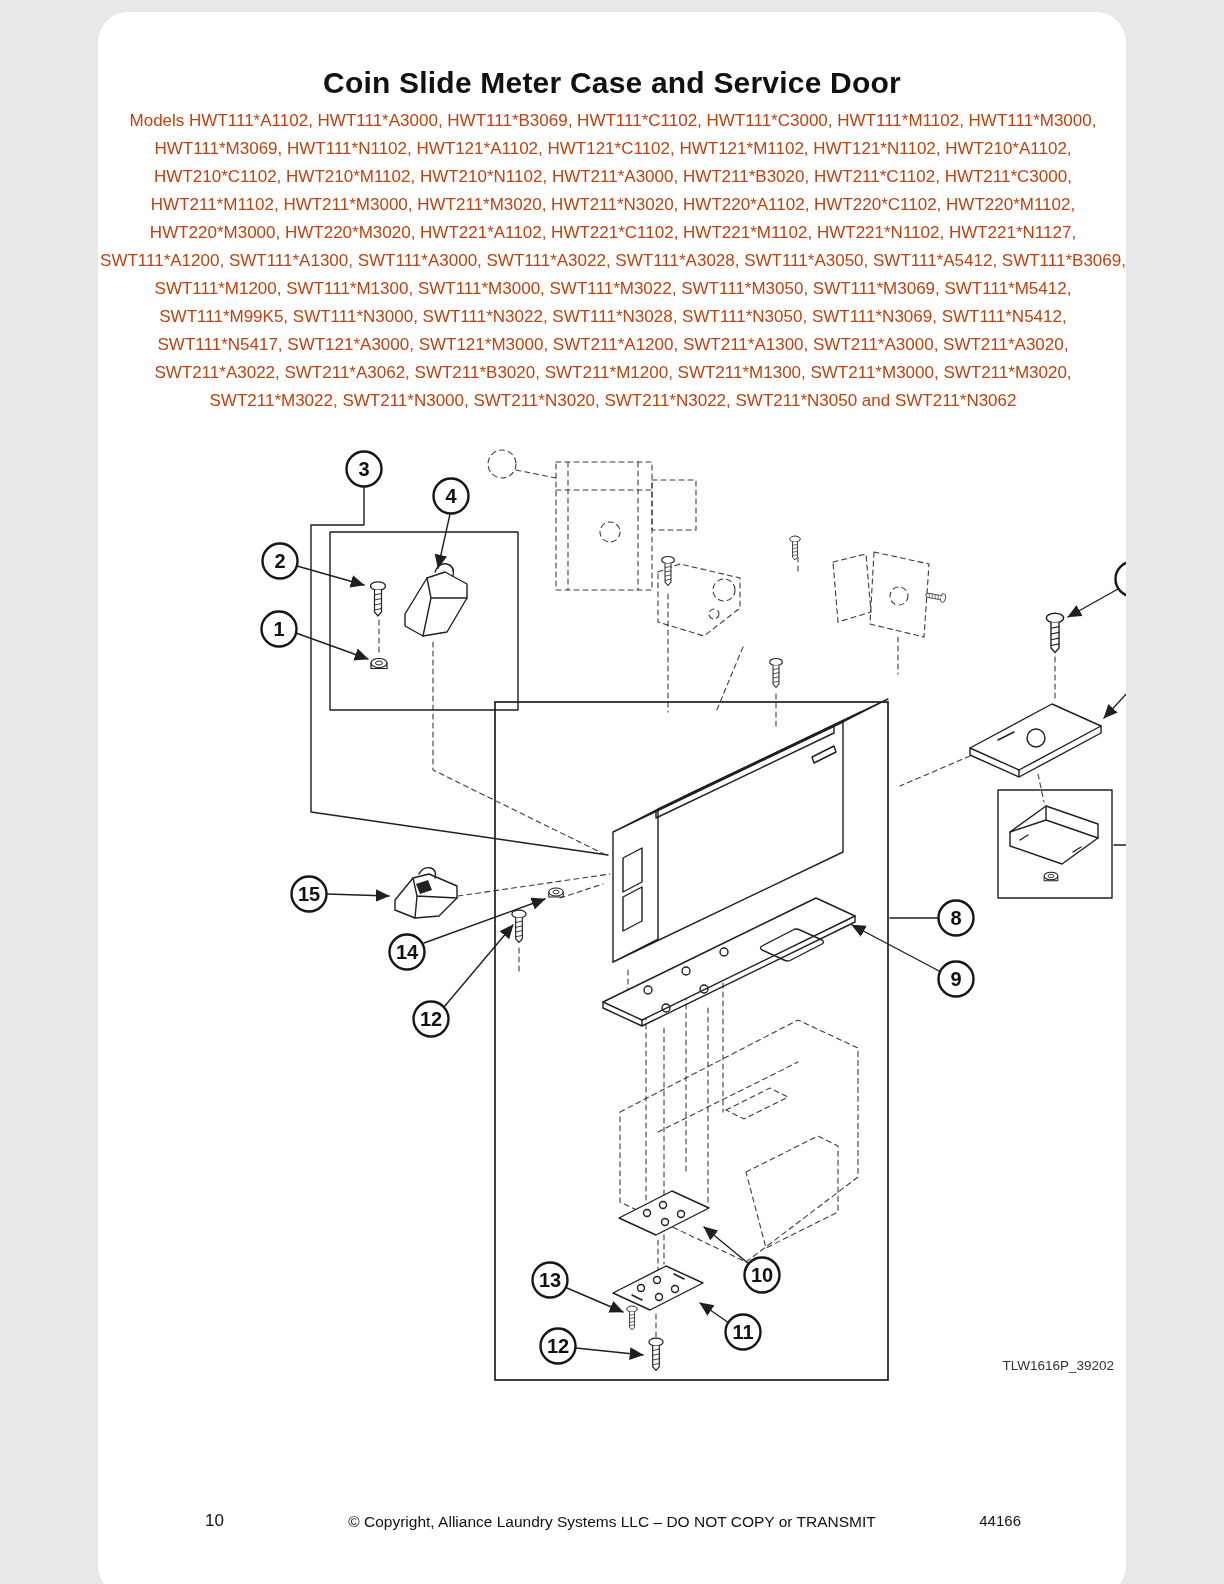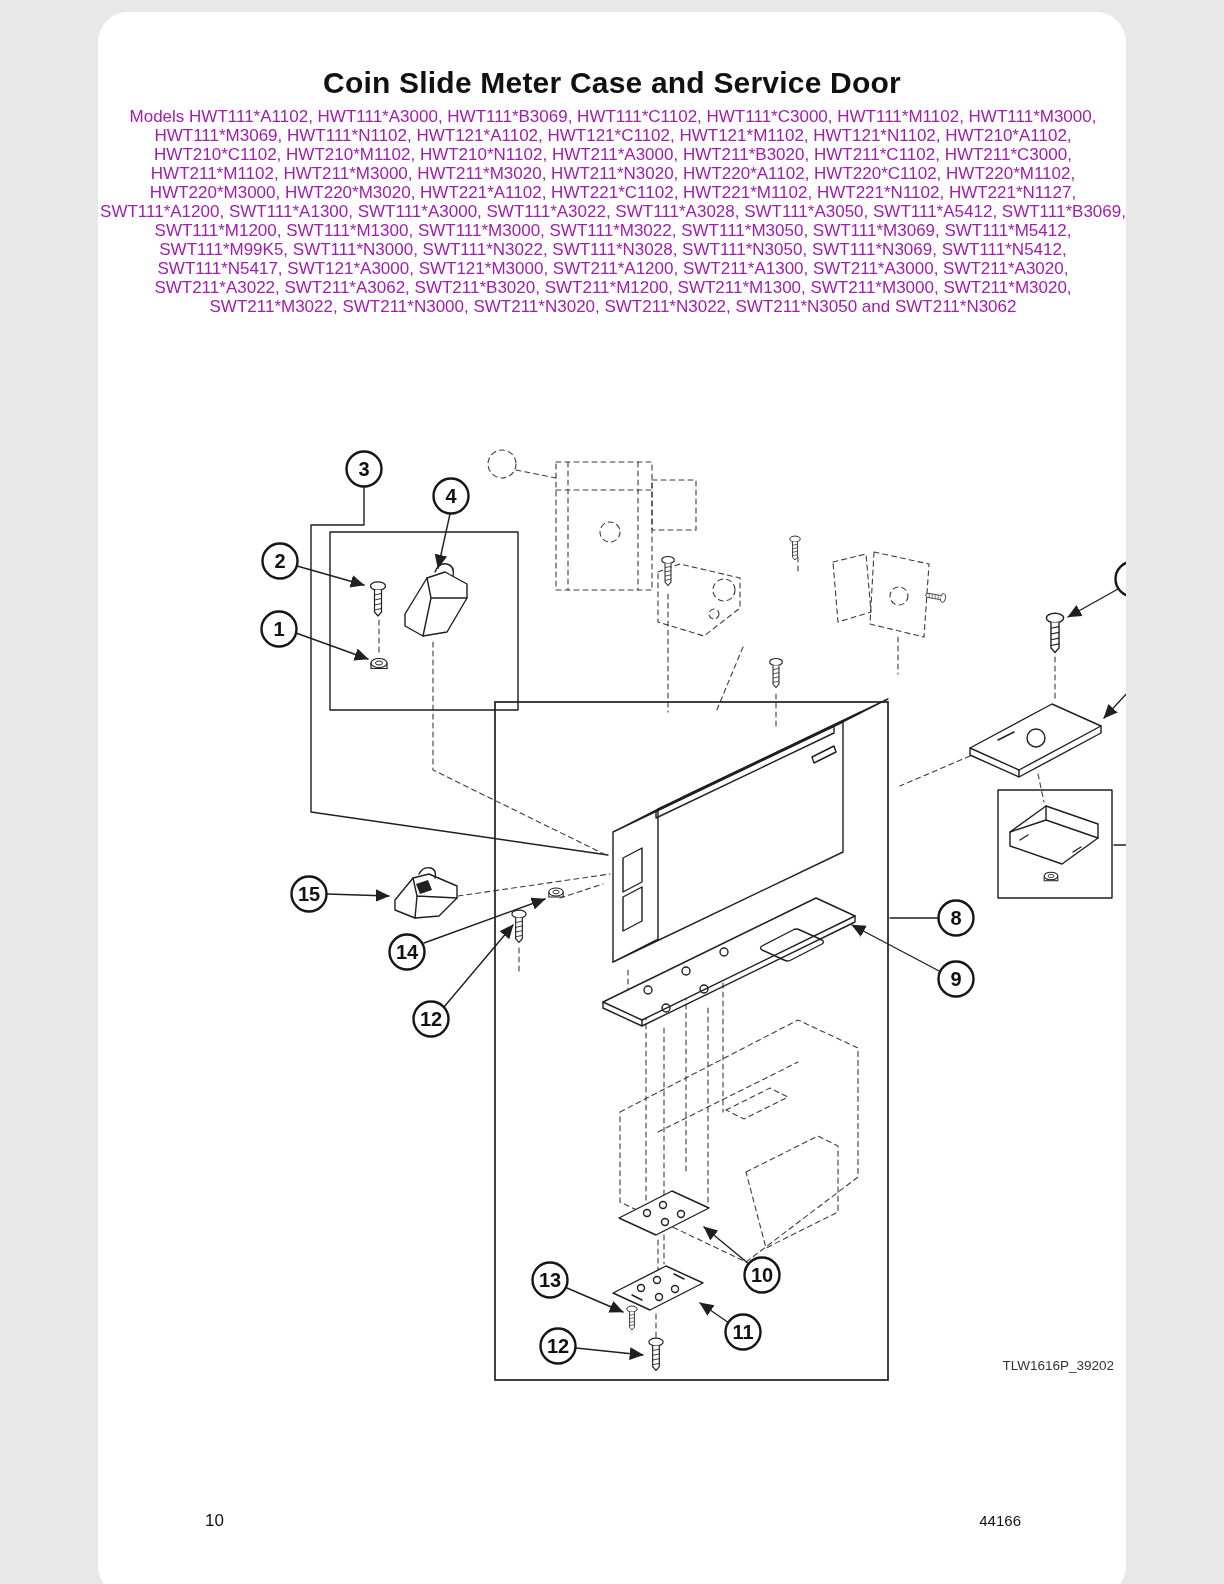--- a/index.html
+++ b/index.html
@@ -8,21 +8,21 @@
     background:#ffffff; font-family:"Liberation Sans", sans-serif; color:#111;
     overflow:hidden;
     border-radius:30px;
   }
   .title {
     margin:0; padding-top:54px; text-align:center;
     font-size:30px; font-weight:700; letter-spacing:.2px; color:#111;
   }
   .models {
     margin:7px auto 0; width:1030px; text-align:center;
-    font-size:17px; line-height:19px; font-weight:400; color:#a21caf;
+    font-size:17px; line-height:28px; font-weight:400; color:#c2410c;
   }
   svg.diagram { position:absolute; left:0; top:0; }
 
   .ln   { fill:none; stroke:#1f1f1f; stroke-width:1.4; stroke-linejoin:round; stroke-linecap:round; }
   .lnT  { fill:none; stroke:#1f1f1f; stroke-width:1.7; }
   .fw   { fill:#ffffff; stroke:#1f1f1f; stroke-width:1.4; stroke-linejoin:round; }
   .dash { fill:none; stroke:#3c3c3c; stroke-width:1.1; stroke-dasharray:5 4; stroke-linecap:round; }
   .callout circle { fill:#ffffff; stroke:#161616; stroke-width:2.4; }
   .callout text {
     font-family:"Liberation Sans", sans-serif; font-size:20px; font-weight:bold;
@@ -274,15 +274,16 @@
     </g>
     <g class="callout">
       <circle cx="460" cy="1334" r="17.5"></circle>
       <text x="460" y="1341">12</text>
     </g>
 
     <text class="figcode" x="1016" y="1358" text-anchor="end">TLW1616P_39202</text>
   </svg>
 
   <span class="footer-page">10</span>
+  <span class="footer-copy">© Copyright, Alliance Laundry Systems LLC – DO NOT COPY or TRANSMIT</span>
   <span class="footer-doc">44166</span>
 
 </div>
 
 </body></html>

